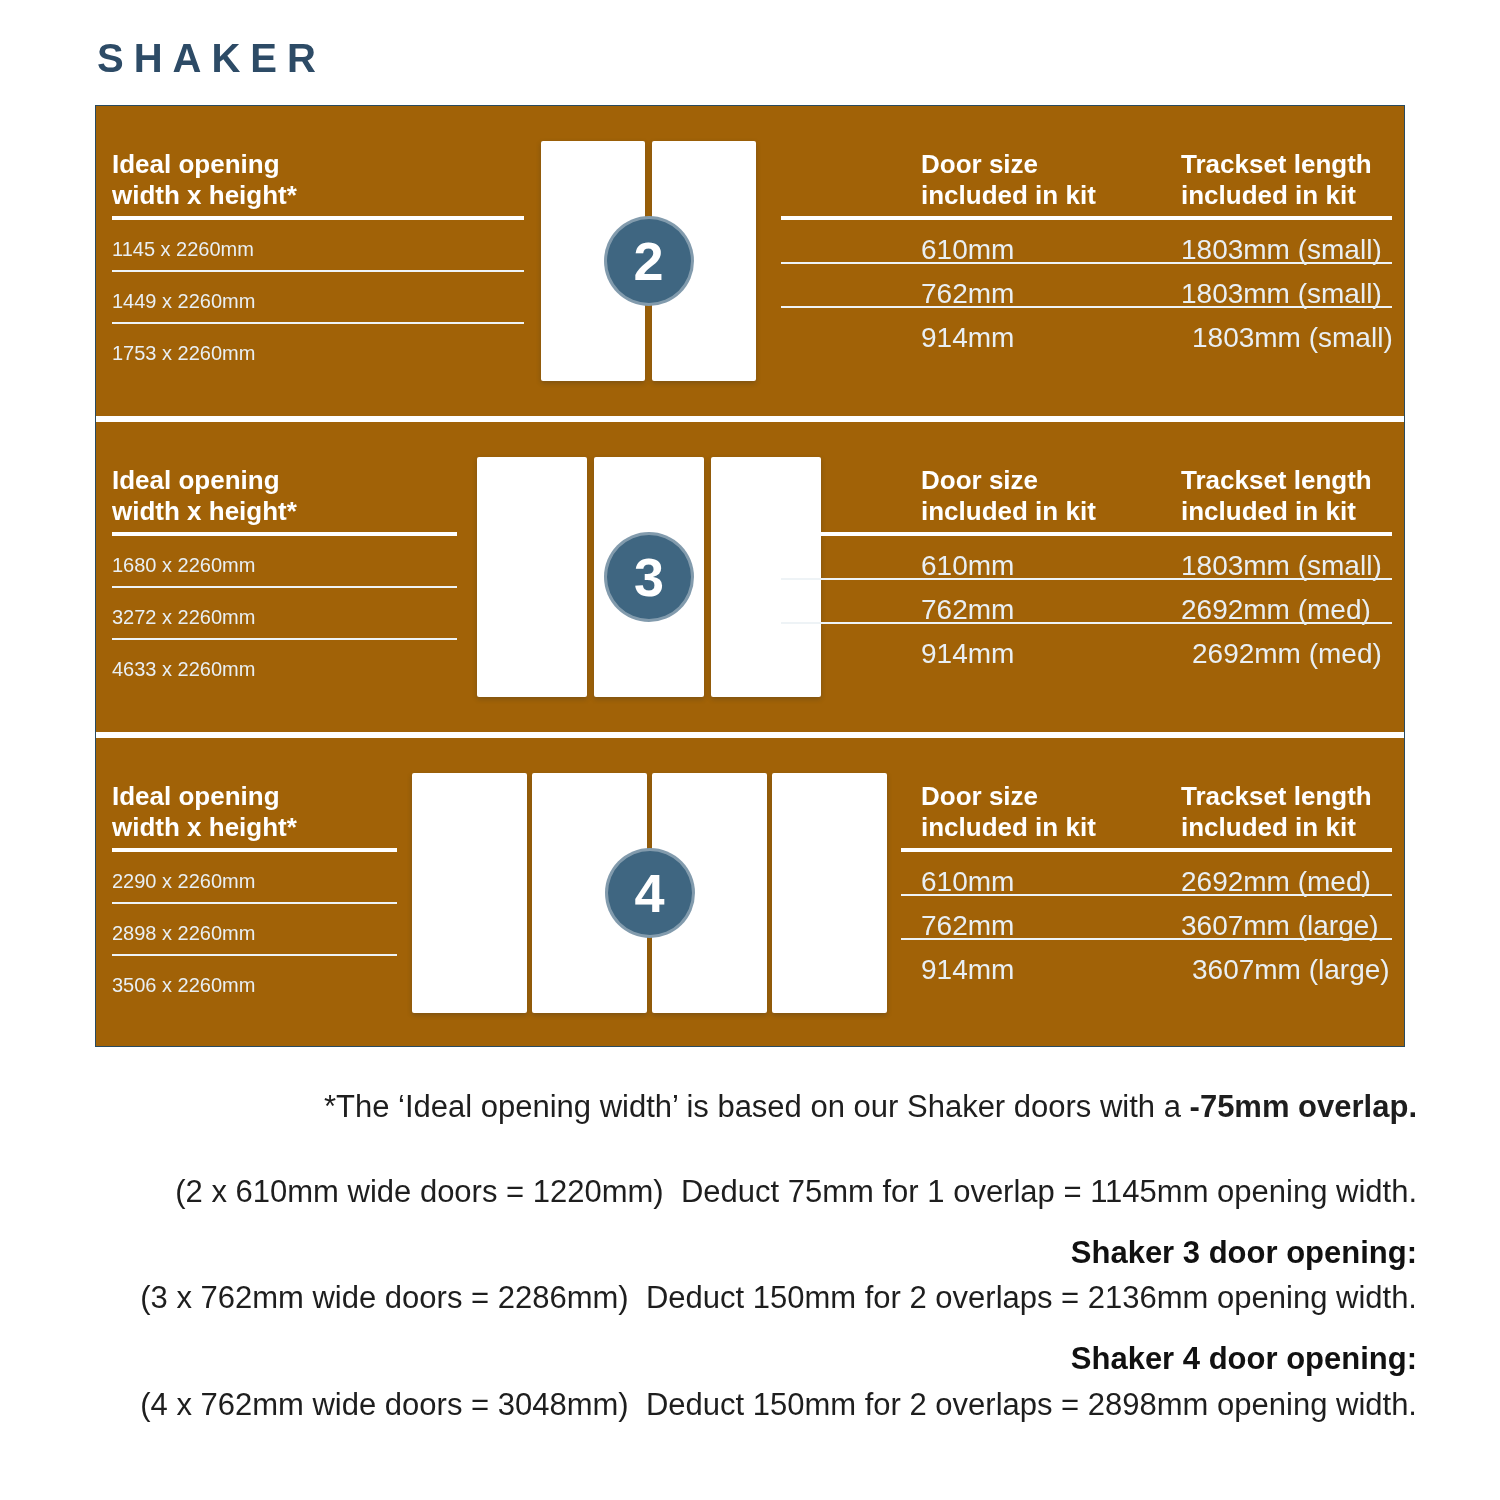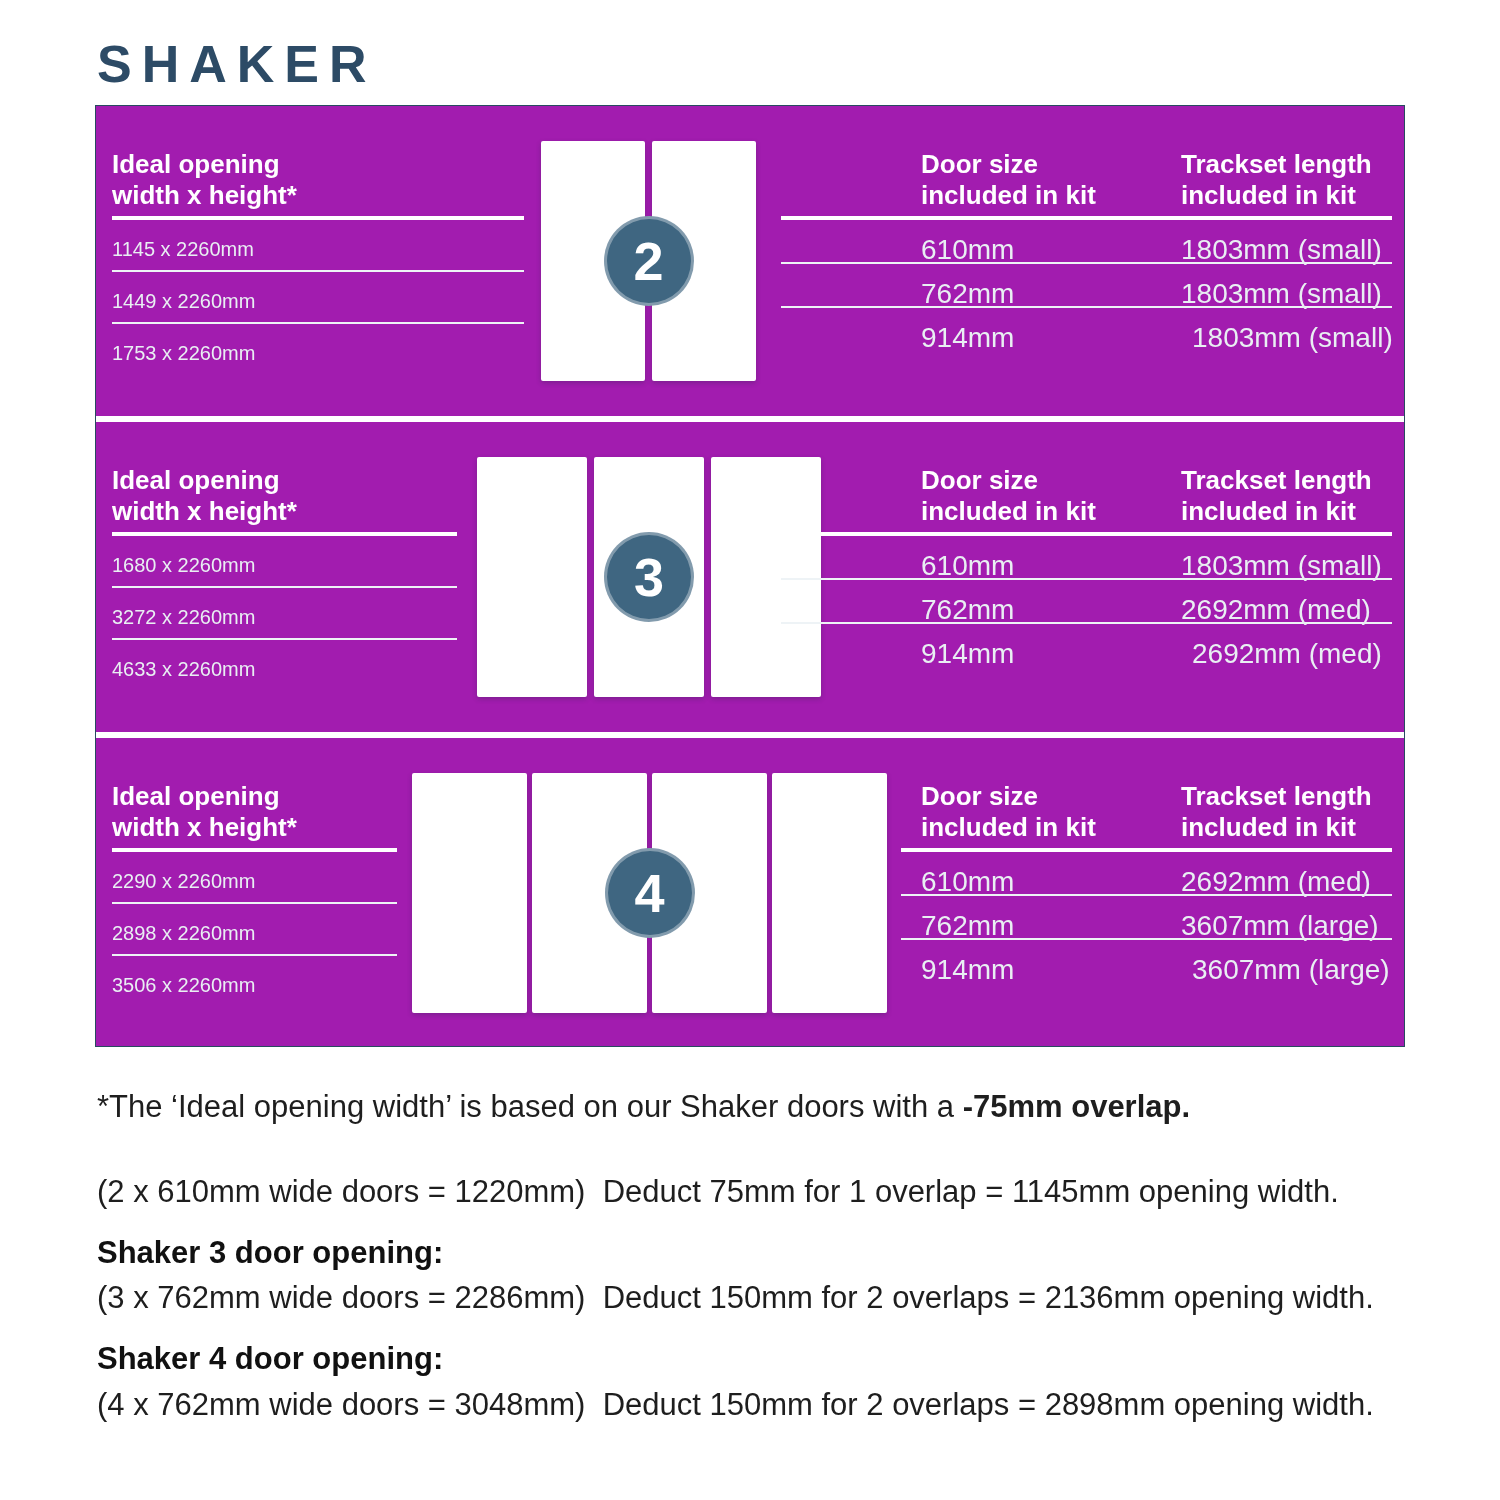--- a/index.html
+++ b/index.html
@@ -6,28 +6,28 @@
   html, body { margin: 0; padding: 0; background: #fff; }
   body {
     width: 1500px; height: 1500px;
     font-family: "Liberation Sans", sans-serif;
     position: relative;
   }
   .page { position: relative; width: 1500px; height: 1500px; overflow: hidden; }
 
   .title {
     position: absolute; left: 97px; top: 38px; margin: 0;
-    font-size: 52px; font-weight: bold; letter-spacing: 10px;
+    font-size: 40px; font-weight: bold; letter-spacing: 10px;
     color: #2d4b66; line-height: 1;
   }
 
   .panel {
     position: absolute; left: 95px; top: 105px;
     width: 1310px; height: 942px;
-    background: #a21caf;
+    background: #a16207;
     border: 1px solid #284a60;
   }
   .sec { position: relative; height: 310px; }
   .divider { height: 6px; background: #ffffff; }
 
   
   .col-left { position: absolute; left: 16px; top: 43px; }
   .s1 .col-left { width: 412px; }
   .s2 .col-left { width: 345px; }
   .s3 .col-left { width: 285px; }
@@ -69,21 +69,21 @@
   }
   .badge {
     position: absolute; left: 50%; top: 50%; transform: translate(-50%, -50%);
     width: 90px; height: 90px; border-radius: 50%;
     background: #3f6681; border: 3px solid rgba(255,255,255,0.35);
     color: #ffffff; font-size: 54px; font-weight: bold;
     display: flex; align-items: center; justify-content: center;
   }
 
   
-  .notes { position: absolute; left: 97px; top: 1088px; width: 1320px; color: #1e1e1e; }
+  .notes { position: absolute; left: 97px; top: 1088px; width: 1320px; color: #1e1e1e; text-align: right; }
   .footnote { margin: 0 0 46px 0; font-size: 31px; line-height: 1.25; }
   .footnote .bold { font-weight: bold; }
   .ex { margin-bottom: 22px; }
   .ex-h { margin: 0 0 7px 0; font-size: 31px; font-weight: bold; line-height: 1.25; color: #111; }
   .ex-b { margin: 0; font-size: 31px; line-height: 1.25; white-space: pre-wrap; }
 </style>
 </head>
 <body>
 
 <div class="page">

